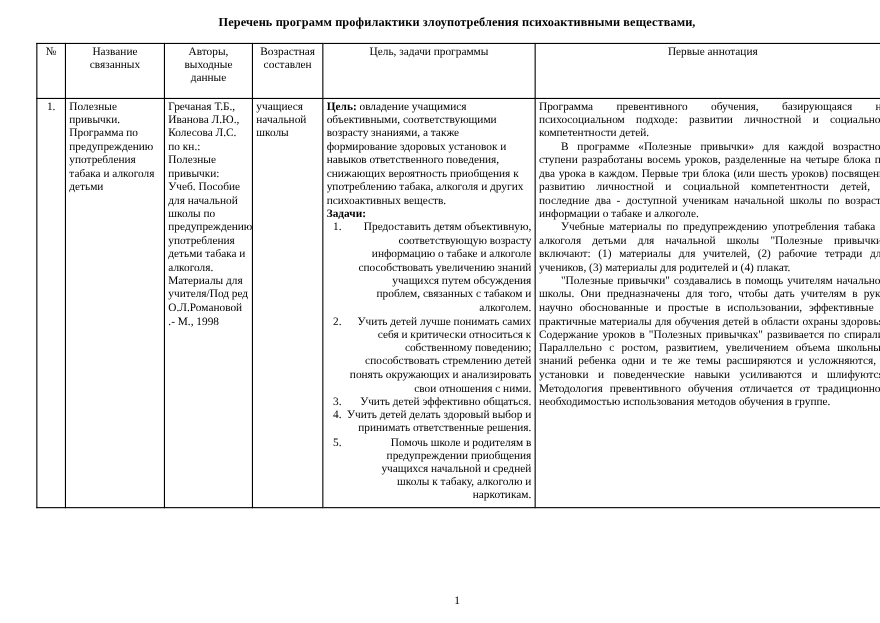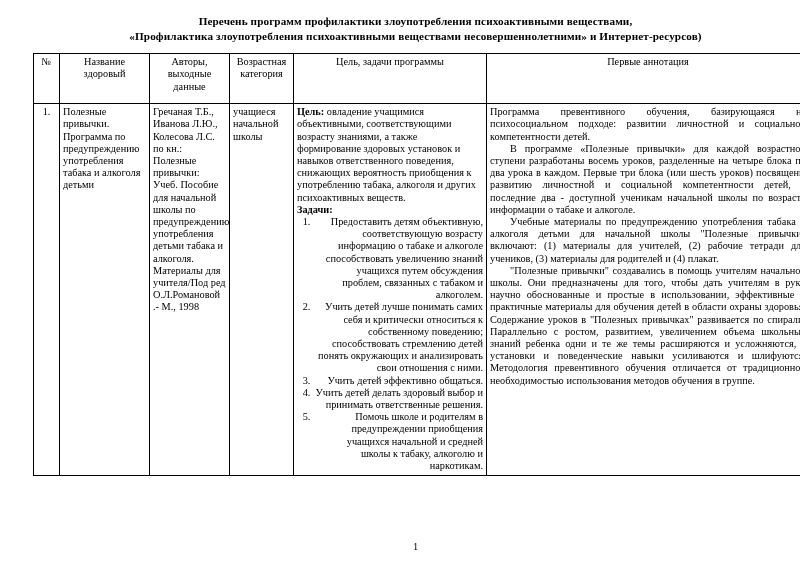--- a/index.html
+++ b/index.html
@@ -128,38 +128,37 @@
     font-size: 10.4px;
   }
 </style>
 </head>
 <body>
 
 <div class="page">
 
   <div class="doc-title">
     <span class="tline">Перечень программ  профилактики злоупотребления психоактивными веществами,</span>
-    <span class="tline">«Профилактика злоупотребления психоактивными веществами несовершеннолетними» и Интернет-ресурсов)</span>
   </div>
 
   <table class="main">
     <colgroup>
       <col class="c1">
         <col class="c2">
         <col class="c3">
         <col class="c4">
         <col class="c5">
         <col class="c6">
     </colgroup>
     <thead>
       <tr>
         <th>№</th>
-        <th>Название здоровый</th>
+        <th>Название связанных</th>
         <th>Авторы, выходные данные</th>
-        <th>Возрастная категория</th>
+        <th>Возрастная составлен</th>
         <th>Цель, задачи программы</th>
         <th>Первые аннотация</th>
       </tr>
     </thead>
     <tbody>
       <tr>
         <td class="num">1.</td>
         <td class="prog-name">Полезные привычки. Программа по предупреждению употребления табака и алкоголя детьми</td>
         <td class="authors">Гречаная Т.Б., Иванова Л.Ю., Колесова Л.С. по кн.: Полезные привычки: Учеб. Пособие для начальной школы по предупреждению употребления детьми табака и алкоголя. Материалы для учителя/Под ред О.Л.Романовой .- М., 1998</td>
         <td class="age">учащиеся начальной школы</td>

